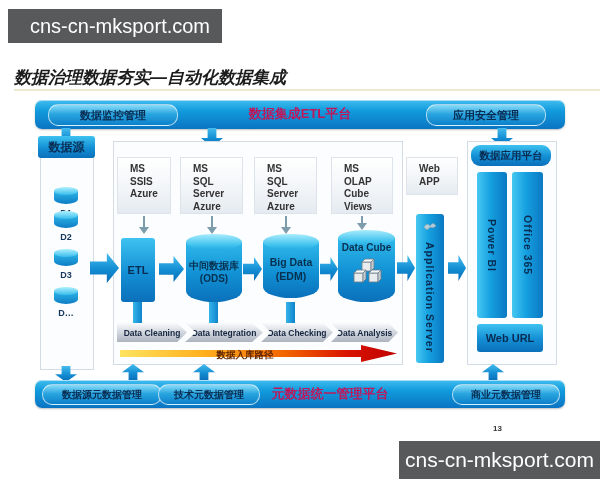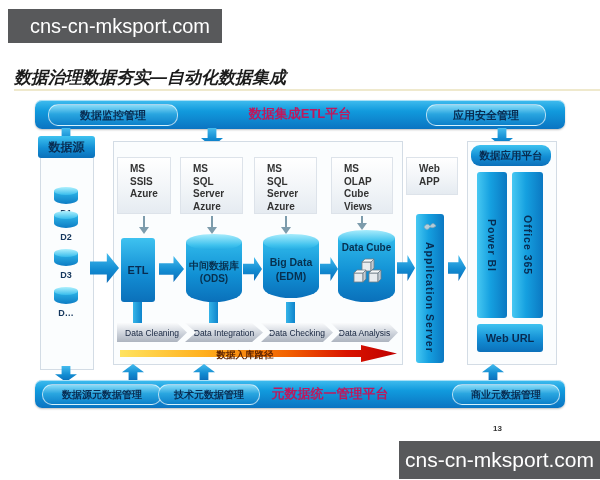--- a/index.html
+++ b/index.html
@@ -56,21 +56,21 @@
   .ar-down{clip-path:polygon(30% 0,70% 0,70% 52%,100% 52%,50% 100%,0 52%,30% 52%);}
   .ar-up{clip-path:polygon(50% 0,100% 48%,70% 48%,70% 100%,30% 100%,30% 48%,0 48%);}
   
   .thin{width:2px;background:#7d9cac;}
   .thin::after{content:"";position:absolute;left:-4px;bottom:-7px;border:5px solid transparent;
        border-top:7px solid #7d9cac;}
   .stem{width:9px;background:linear-gradient(90deg,#35b4e8,#0e84cc);}
   
   .chev{background:linear-gradient(180deg,#fafbfc 0%,#c9cfd8 60%,#adb4bf 100%);
         display:flex;align-items:center;justify-content:center;
-        font-weight:normal;font-size:8.5px;color:#16253f;}
+        font-weight:bold;font-size:8.5px;color:#16253f;}
   .chev-first{clip-path:polygon(0 0,86% 0,100% 50%,86% 100%,0 100%);}
   .chev-mid{clip-path:polygon(0 0,86% 0,100% 50%,86% 100%,0 100%,14% 50%);}
   
   .flow{background:linear-gradient(90deg,#ffe35f 0%,#ffb01e 30%,#f26300 60%,#d91400 82%,#bf0000 100%);
         clip-path:polygon(0 30%,87% 30%,87% 0,100% 50%,87% 100%,87% 70%,0 70%);}
   .flow-label{font-size:9.5px;font-weight:bold;color:#5f2400;text-align:center;}
   .pagenum{font-size:8px;font-weight:bold;color:#333;}
 </style>
 </head>
 <body>

